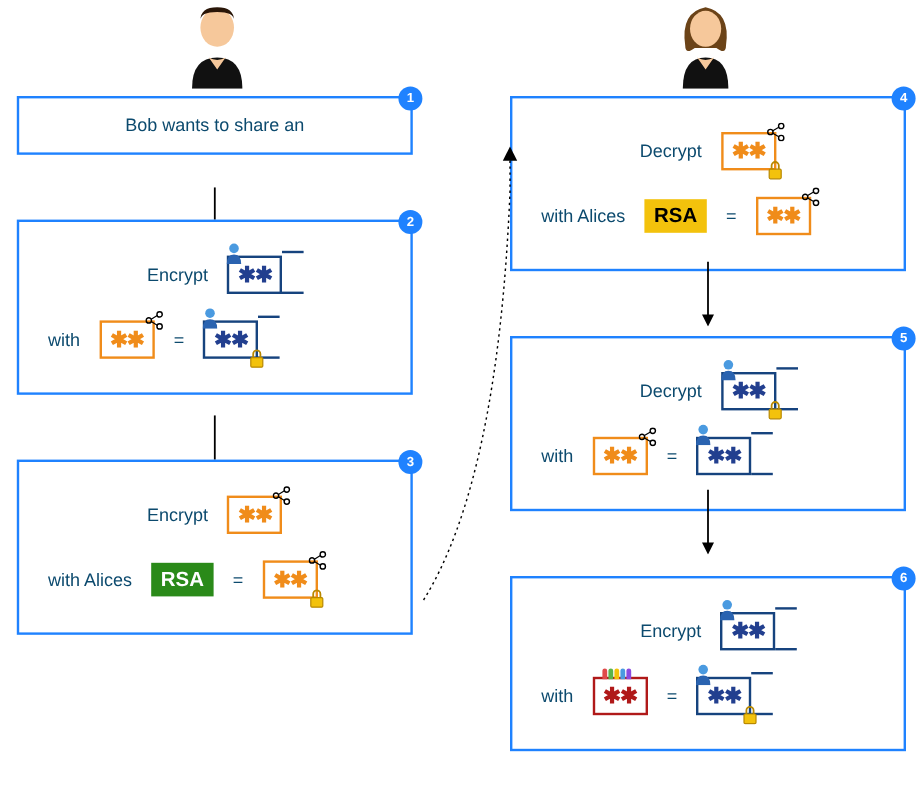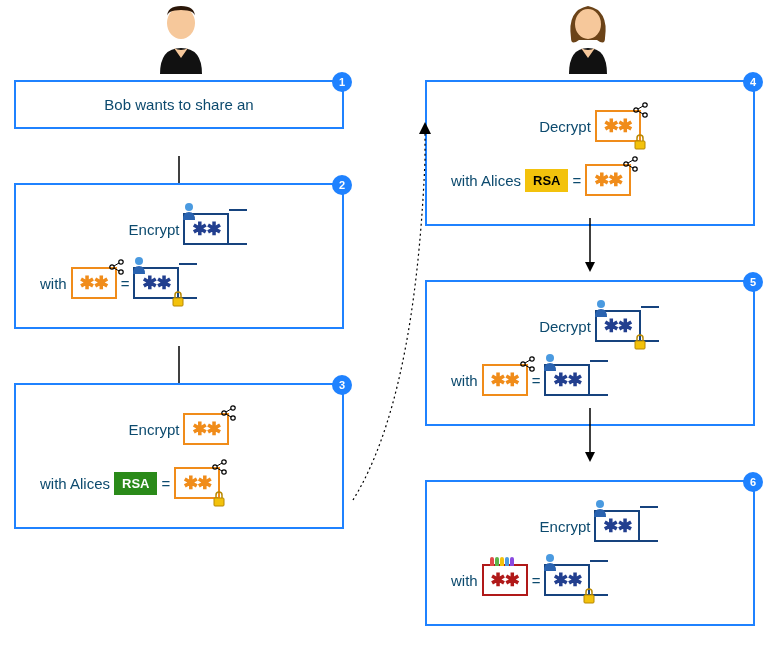--- a/index.html
+++ b/index.html
@@ -3,31 +3,31 @@
 <meta charset="utf-8">
 <style>
 *{box-sizing:border-box;margin:0;padding:0}
 body{font-family:Arial,Helvetica,sans-serif;background:#fff;width:765px;height:659px;position:relative}
 .col{position:absolute;width:330px}
 .col-left{left:14px}
 .col-right{left:425px}
 .box{border:2px solid #1f82ff;background:#fff;position:relative;padding:14px 10px;margin-top:8px}
 .num{position:absolute;top:-10px;right:-10px;width:20px;height:20px;border-radius:50%;background:#1f82ff;color:#fff;font-size:11px;font-weight:bold;display:flex;align-items:center;justify-content:center}
 .txt{color:#0c4a6e;font-size:15px;text-align:center}
-.row{display:flex;align-items:center;justify-content:center;gap:4px;margin:6px 0;min-height:48px}
+.row{display:flex;align-items:center;justify-content:center;gap:16px;margin:6px 0;min-height:48px}
 .row.start{justify-content:flex-start;padding-left:14px}
 .keybox{border:2px solid;padding:2px 6px;height:32px;display:flex;align-items:center;justify-content:center;position:relative;min-width:46px}
 .keybox .ast{font-size:18px;font-weight:bold;letter-spacing:-1px}
 .orange{border-color:#f08c1a;color:#f08c1a}
 .orange .ast{color:#f08c1a}
 .navy{border-color:#16437e;color:#223f8f}
 .navy .ast{color:#223f8f}
 .red{border-color:#b01919;color:#b01919}
 .red .ast{color:#b01919}
-.rsa{padding:4px 8px;font-size:13px;font-weight:bold;color:#000}
+.rsa{padding:4px 8px;font-size:17px;font-weight:bold;color:#000}
 .rsa.yellow{background:#f3c20c}
 .rsa.green{background:#2a8a19;color:#fff}
 .arrow{position:absolute;left:50%;transform:translateX(-50%)}
 .dotted{position:absolute;left:345px;top:120px;width:100px;height:470px}
 
 .avatar{position:absolute;top:2px}
 .avatar-bob{left:150px}
 .avatar-alice{left:557px}
 
 .lock{width:14px;height:16px;position:absolute}

